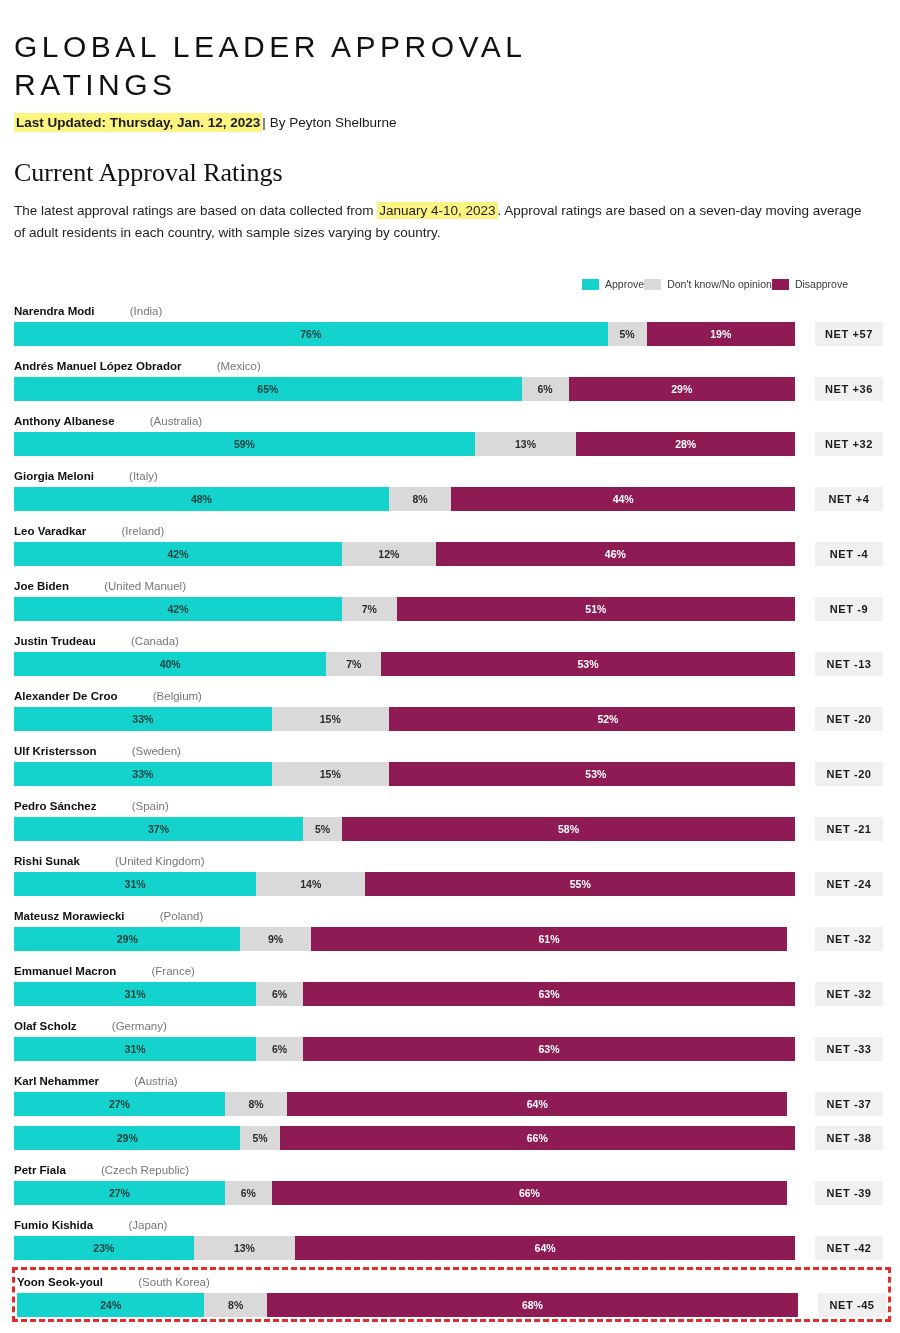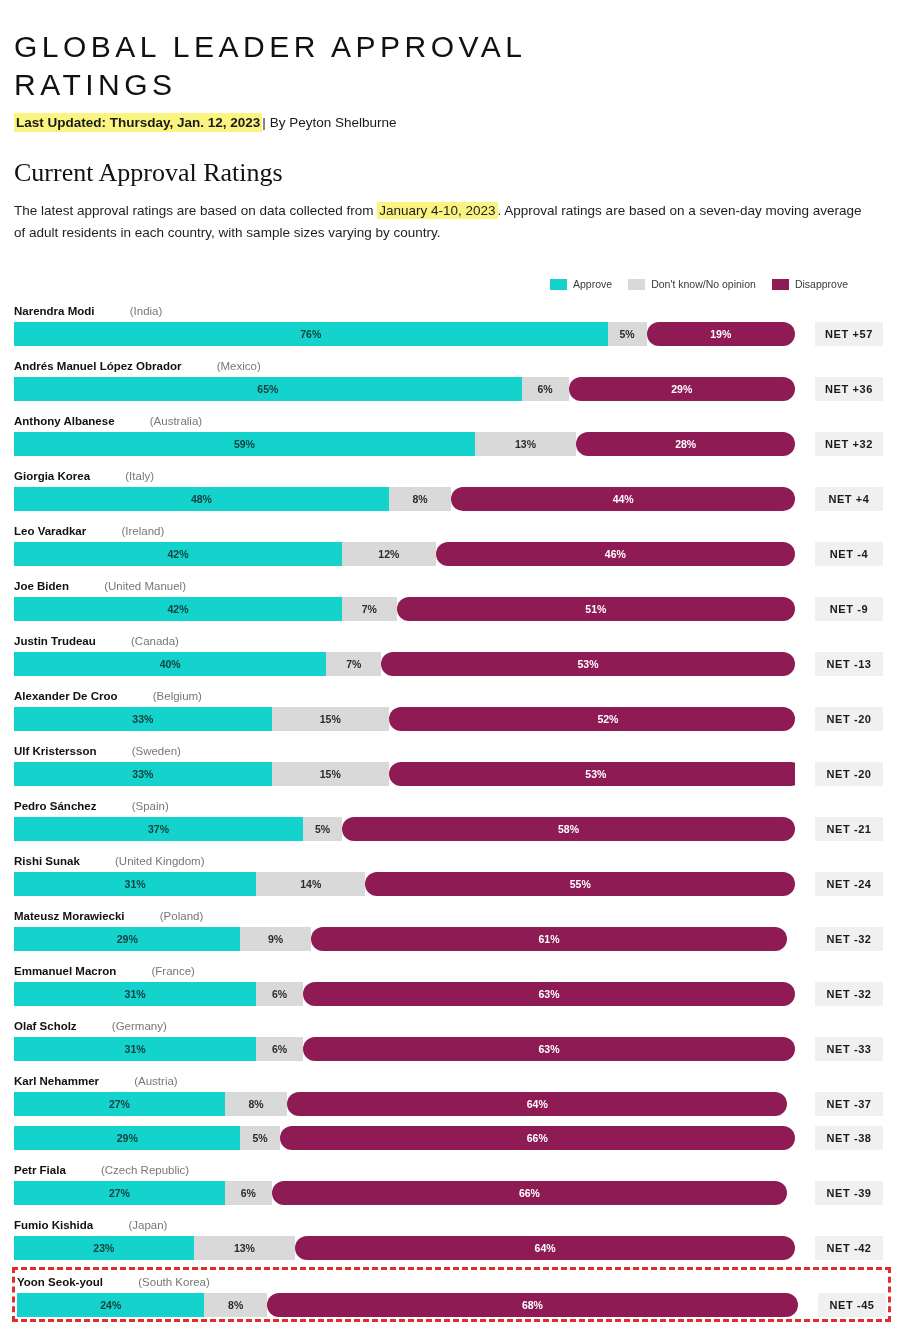--- a/index.html
+++ b/index.html
@@ -73,21 +73,21 @@
   .hl2 {
     background: #fbf481;
     padding: 1px 2px;
   }
 
   
   .legend {
     display: flex;
     justify-content: flex-end;
     align-items: center;
-    gap: 16px;
+    gap: 0;
     margin-top: 34px;
     padding-right: 38px;
     font-size: 10.5px;
     color: #3a3a3a;
   }
   .legend-item {
     display: flex;
     align-items: center;
     gap: 6px;
     white-space: nowrap;
@@ -150,21 +150,21 @@
     align-items: center;
     justify-content: center;
     font-size: 10.5px;
     font-weight: bold;
     box-sizing: border-box;
     overflow: hidden;
     white-space: nowrap;
   }
   .seg-approve { background: #14d2cc; color: #15413f; }
   .seg-dk      { background: #d9d9d9; color: #2b2b2b; }
-  .seg-dis     { background: #8f1b55; color: #ffffff; border-radius: 12px; }
+  .seg-dis     { background: #8f1b55; color: #ffffff; }
   .net {
     flex: 0 0 68px;
     margin-left: 20px;
     height: 24px;
     background: #f0f0f0;
     display: flex;
     align-items: center;
     justify-content: center;
     font-size: 11px;
     font-weight: bold;
@@ -232,21 +232,21 @@
         <div class="bar-line">
           <div class="bar">
             <div class="seg seg-approve" style="width: 460.79px; flex: 0 0 460.79px;">59%</div>
             <div class="seg seg-dk" style="width: 101.53px; flex: 0 0 101.53px;">13%</div>
             <div class="seg seg-dis" style="width: 218.68px; flex: 0 0 218.68px;">28%</div>
           </div>
           <div class="net">NET +32</div>
         </div>
       </div>
       <div class="row">
-        <div class="row-label"><span class="leader-name">Giorgia Korea</span> <span class="leader-country">(Italy)</span></div>
+        <div class="row-label"><span class="leader-name">Giorgia Meloni</span> <span class="leader-country">(Italy)</span></div>
         <div class="bar-line">
           <div class="bar">
             <div class="seg seg-approve" style="width: 374.88px; flex: 0 0 374.88px;">48%</div>
             <div class="seg seg-dk" style="width: 62.48px; flex: 0 0 62.48px;">8%</div>
             <div class="seg seg-dis" style="width: 343.64px; flex: 0 0 343.64px;">44%</div>
           </div>
           <div class="net">NET +4</div>
         </div>
       </div>
       <div class="row">

